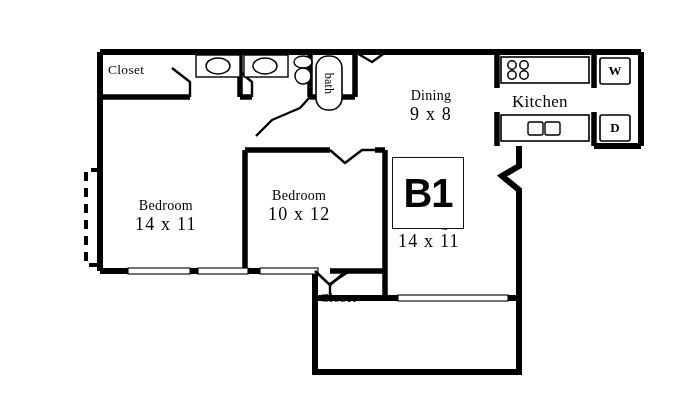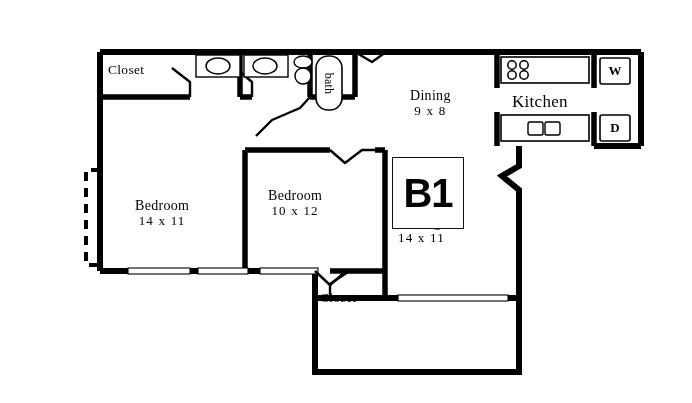--- a/index.html
+++ b/index.html
@@ -35,21 +35,21 @@
     line-height: 1.12;
     white-space: nowrap;
     letter-spacing: 0.3px;
   }
   .room-label .rl-name {
     display: block;
     font-size: 14px;
   }
   .room-label .rl-dim {
     display: block;
-    font-size: 13px;
+    font-size: 18px;
     letter-spacing: 1.2px;
   }
   .label-closet-top { left: 108px; top: 62px; font-size: 13.5px; }
   .label-closet-bottom { left: 320px; top: 290px; font-size: 13.5px; }
   .label-dining { left: 398px; top: 88px; margin-left: 12px; }
   .label-kitchen { left: 512px; top: 92px; font-size: 17px; }
   .label-bedroom-left { left: 135px; top: 198px; }
   .label-bedroom-mid { left: 268px; top: 188px; }
   .label-living { left: 398px; top: 215px; }
   .bath-label {

